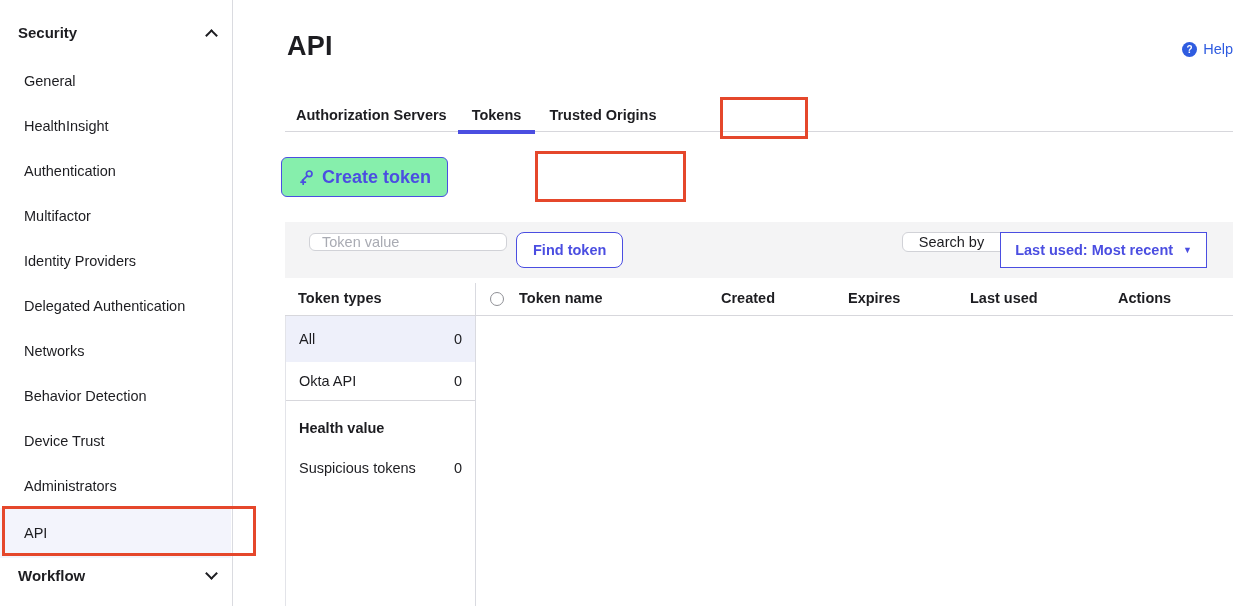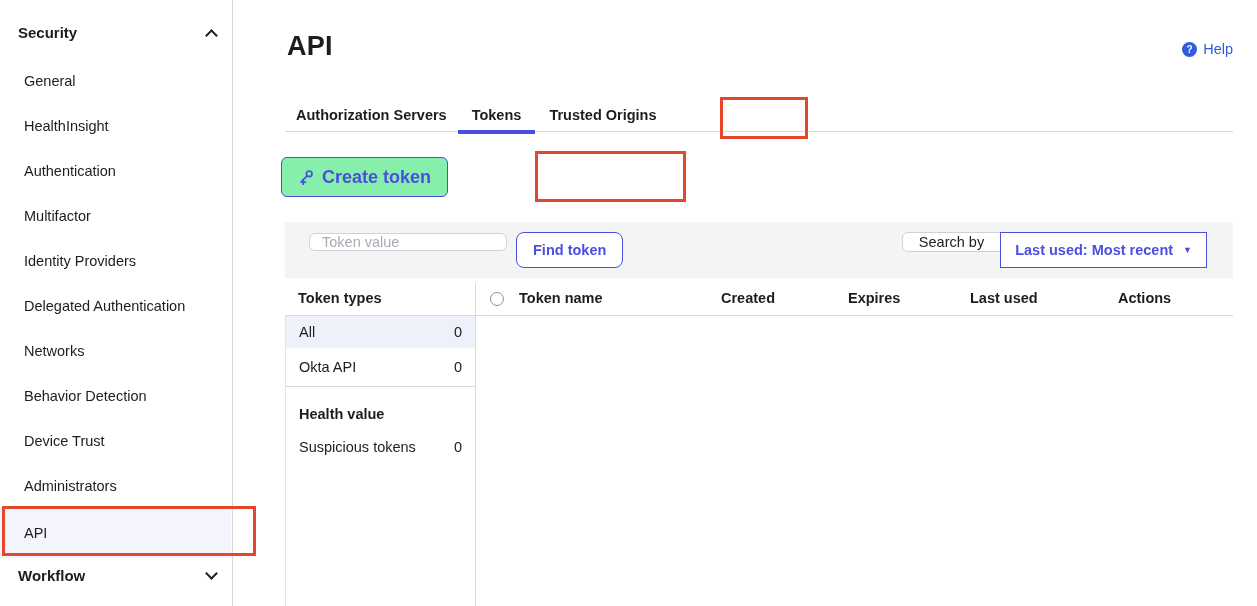--- a/index.html
+++ b/index.html
@@ -47,21 +47,21 @@
   
   .table-area { position:absolute; left:26px; right:24px; top:283px; bottom:0; background:#fff; }
   .vline { position:absolute; left:190px; top:0; bottom:0; width:1px; background:#d9dae0; }
   .thead { position:relative; height:33px; border-bottom:1px solid #d7d7dc; font-weight:700; font-size:14.5px; }
   .tt-header { position:absolute; left:13px; top:7px; }
   .radio { position:absolute; left:205px; top:9px; width:14px; height:14px; border:1.5px solid #8f9096; border-radius:50%; background:#fff; cursor:pointer; }
   .col { position:absolute; top:7px; }
   .col-0 { left:234px; } .col-1 { left:436px; } .col-2 { left:563px; } .col-3 { left:685px; } .col-4 { left:833px; }
 
   .panel { position:absolute; left:0; top:33px; width:190px; bottom:0; font-size:14.5px; border-left:1px solid #e3e4e9; }
-  .p-row { height:32px; display:flex; align-items:center; justify-content:space-between; padding:0 13px; cursor:pointer; }
+  .p-row { height:46px; display:flex; align-items:center; justify-content:space-between; padding:0 13px; cursor:pointer; }
   .p-row.active { background:#eef0fa; }
   .p-row.bordered { height:39px; border-bottom:1px solid #d7d7dc; }
   .p-section { padding:19px 13px 9px; font-weight:700; font-size:14.5px; }
 
   
   .red-box { position:absolute; border:3px solid #e5472b; pointer-events:none; }
   .rb-tokens { left:461px; top:97px; width:88px; height:42px; }
   .rb-create { left:276px; top:151px; width:151px; height:51px; }
   .rb-api { left:2px; top:506px; width:254px; height:50px; }
 </style>

